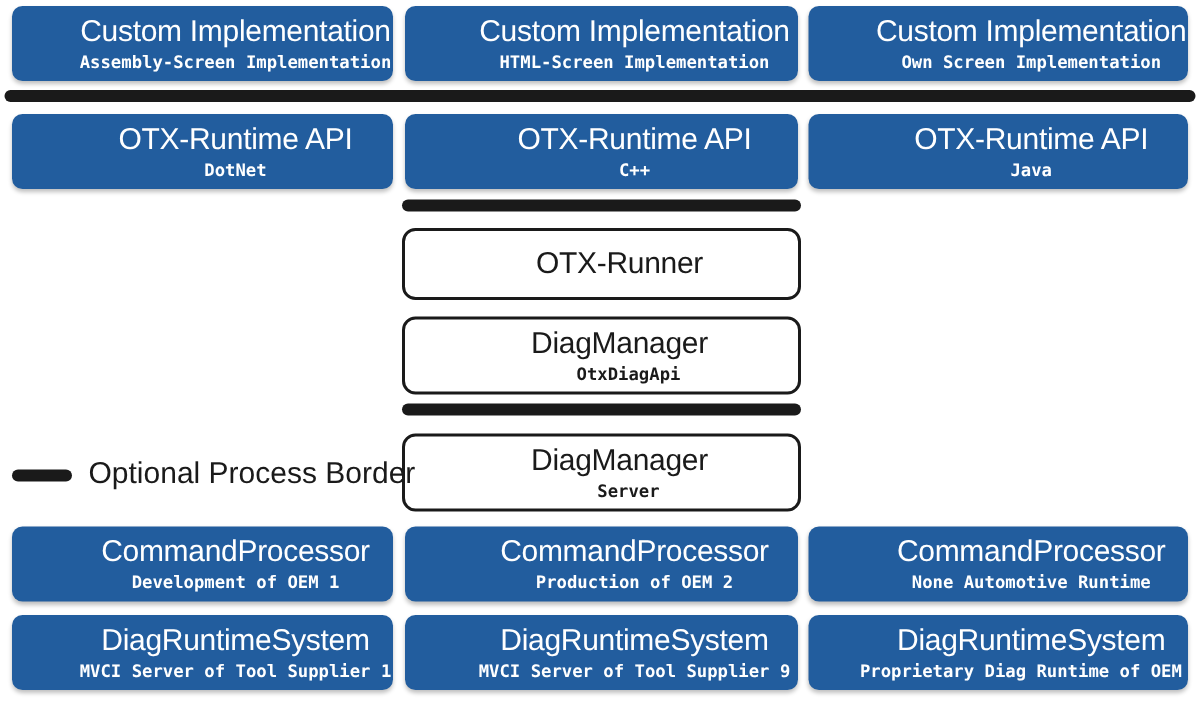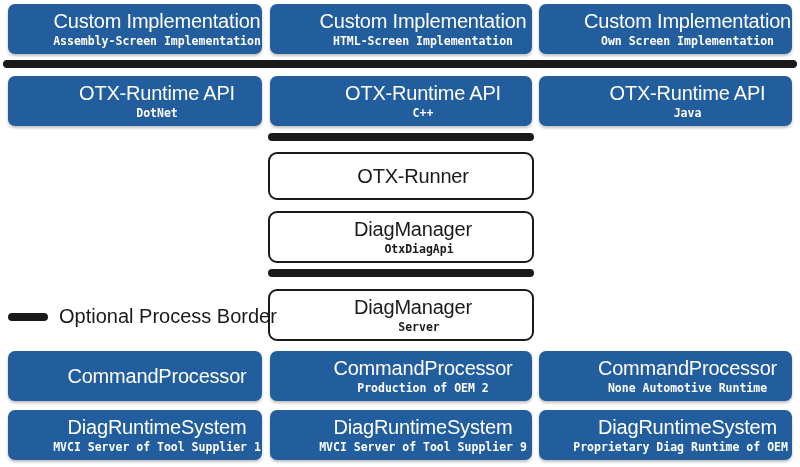--- a/index.html
+++ b/index.html
@@ -149,20 +149,21 @@
     <span class="subtitle">Server</span>
   </div>
 
   <div class="legend" style="left:8px; top:305px;">
     <span class="legend-swatch"></span>
     <span class="legend-label">Optional Process Border</span>
   </div>
 
   <div class="node blue" style="left:8px; top:351px; width:254px; height:50px;">
     <span class="title">CommandProcessor</span>
+    <span class="subtitle">Development of OEM 1</span>
   </div>
 
   <div class="node blue" style="left:270px; top:351px; width:262px; height:50px;">
     <span class="title">CommandProcessor</span>
     <span class="subtitle">Production of OEM 2</span>
   </div>
 
   <div class="node blue" style="left:539px; top:351px; width:253px; height:50px;">
     <span class="title">CommandProcessor</span>
     <span class="subtitle">None Automotive Runtime</span>

